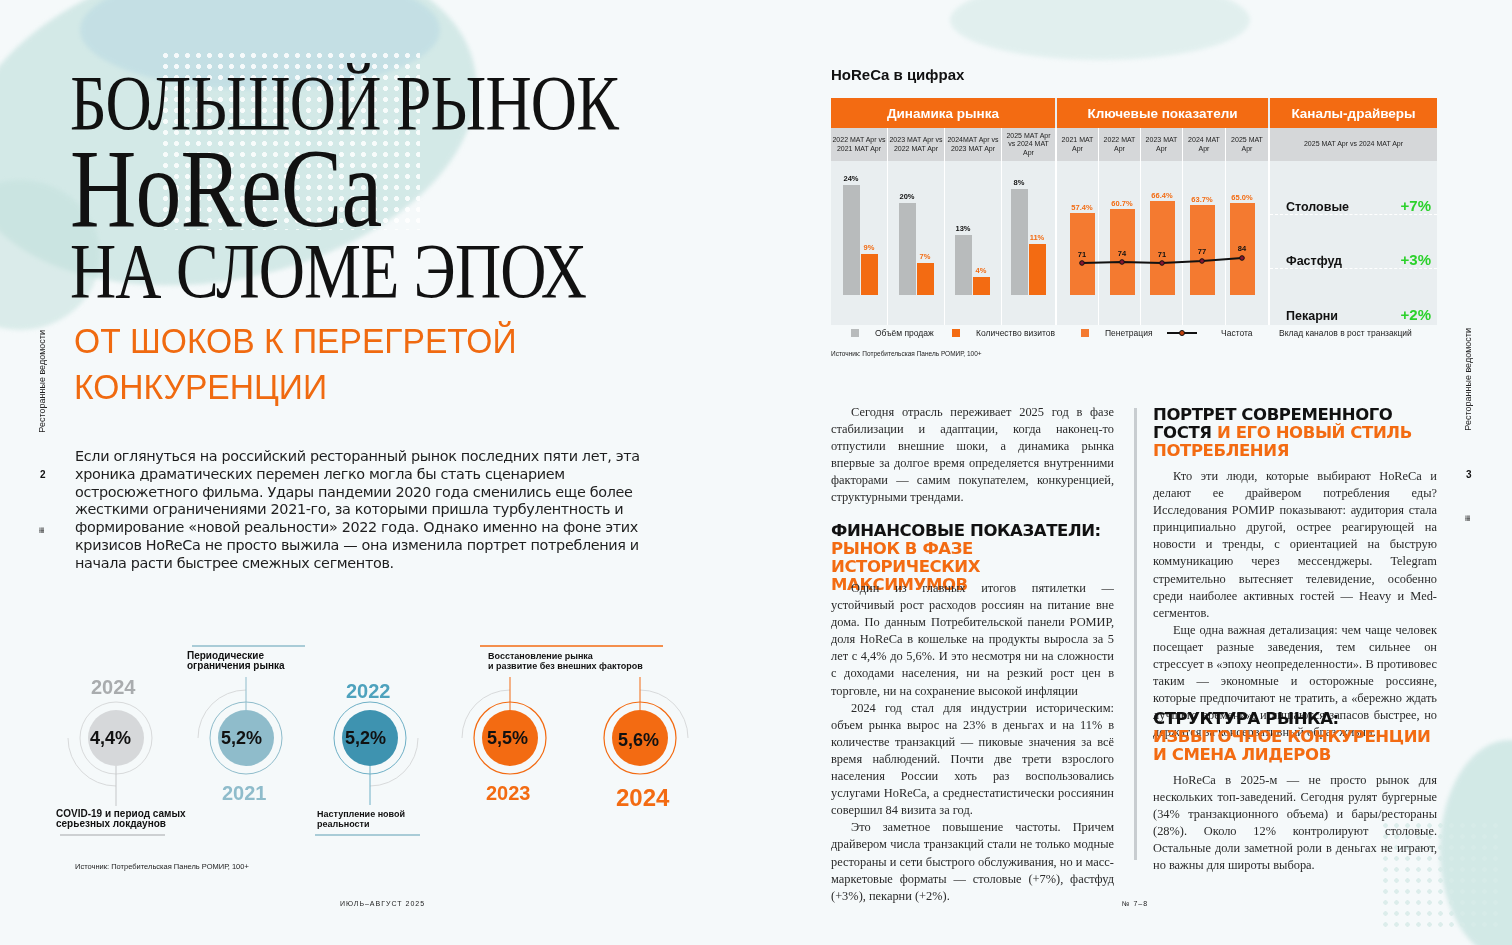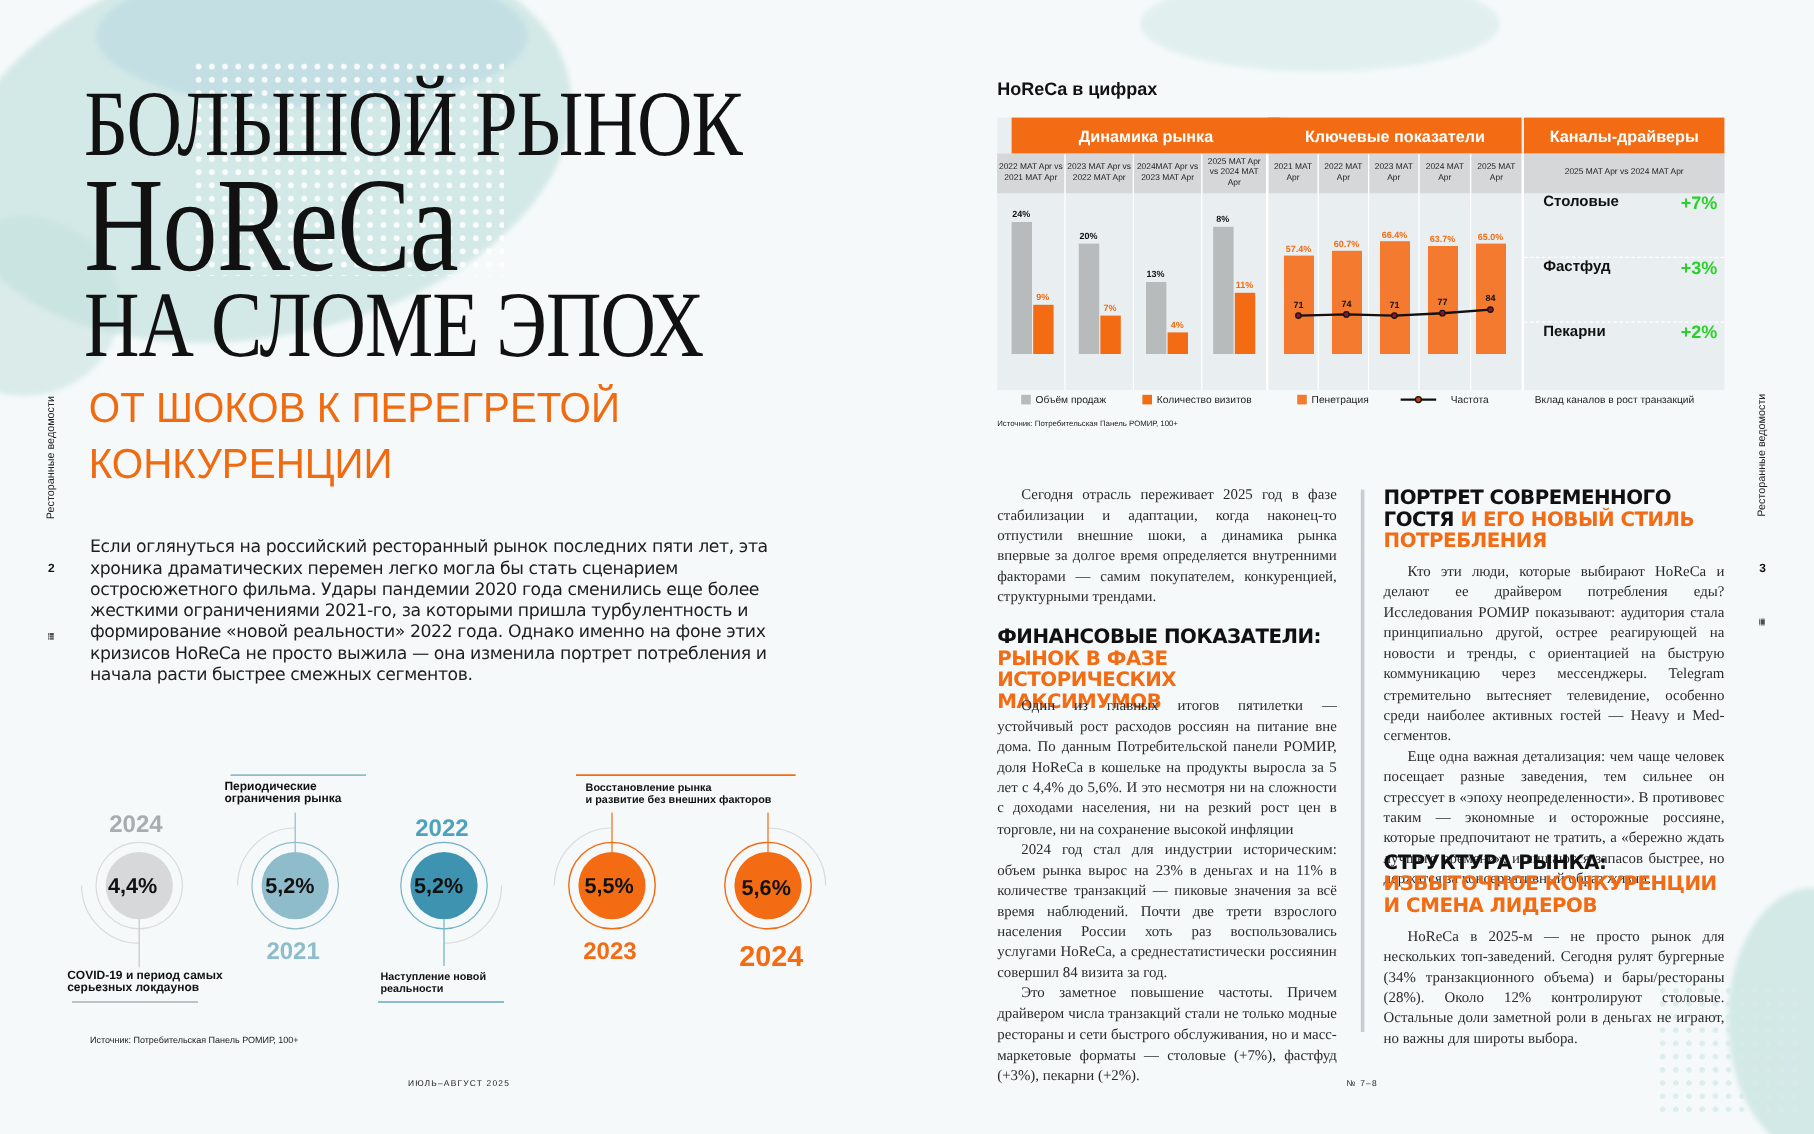--- a/index.html
+++ b/index.html
@@ -33,25 +33,25 @@
 .tl-source{position:absolute;left:75px;top:862px;font-size:7.5px;color:#222}
 .folio{position:absolute;top:900px;font-size:7px;letter-spacing:1px;color:#222}
 
 .rc-title{position:absolute;left:831px;top:66px;font-size:15px;font-weight:bold}
 .chart{position:absolute;left:831px;top:98px;width:606px;height:227px;background:#e9eef0}
 .hdr{position:absolute;top:0;height:30px;background:#f36b12;color:#fff;font-weight:bold;font-size:13.5px;display:flex;align-items:center;justify-content:center}
 .sub-hdr{position:absolute;top:30px;height:33px;background:#d5d7d9;font-size:7px;color:#222;display:flex;text-align:center;align-items:center;justify-content:center;line-height:8.5px}
 .vline{position:absolute;top:30px;width:1px;height:197px;background:#fff}
 .bar{position:absolute}
 .bval{position:absolute;font-size:7.5px;font-weight:bold;text-align:center;width:30px}
-.drv-row{position:absolute;left:439px;width:167px;height:54px;display:flex;align-items:flex-start;justify-content:space-between;padding:0 6px 0 16px;border-bottom:1px dashed #fff}
+.drv-row{position:absolute;left:439px;width:167px;height:54px;display:flex;align-items:flex-end;justify-content:space-between;padding:0 6px 0 16px;border-bottom:1px dashed #fff}
 .drv-name{font-size:12.5px;font-weight:bold}
 .drv-val{font-size:15px;font-weight:bold;color:#2bd12b}
 .legend{position:absolute;top:328px;left:831px;width:606px;height:14px;font-size:8.5px;color:#222}
-.lg{position:absolute;display:flex;align-items:center;gap:4px}
+.lg{position:absolute;display:flex;align-items:center;gap:16px}
 .sw{width:8px;height:8px;display:inline-block}
 .rc-source{position:absolute;left:831px;top:350px;font-size:6.5px;color:#222}
 
 .col{position:absolute;font-family:"Liberation Serif","DejaVu Serif",serif;font-size:12.4px;line-height:17.1px;color:#2a2a2a;text-align:justify}
 .col p{text-indent:20px}
 .c1{left:831px;top:404px;width:283px}
 .c2{left:1153px;top:468px;width:284px}
 .c3{left:831px;top:580px;width:283px}
 .c4{left:1153px;top:772px;width:284px}
 .hd{position:absolute;font-size:16.5px;font-weight:bold;line-height:18px;font-family:"DejaVu Sans","Liberation Sans",sans-serif;letter-spacing:-.4px}
@@ -157,21 +157,21 @@
 
   <div style="position:absolute;left:616px;top:784px;font-size:24px;font-weight:bold;color:#f36b12">2024</div>
   <div style="position:absolute;left:618px;top:730px;font-size:18px;font-weight:bold">5,6%</div>
 
   <div class="tl-source">Источник: Потребительская Панель РОМИР, 100+</div>
   <div class="folio" style="left:340px">ИЮЛЬ–АВГУСТ 2025</div>
   <div class="folio" style="left:1122px">№ 7–8</div>
 
   <div class="rc-title">HoReCa в цифрах</div>
   <div class="chart">
-    <div class="hdr" style="left:12px;width:224px">Динамика рынка</div>
+    <div class="hdr" style="left:0;width:224px">Динамика рынка</div>
     <div class="hdr" style="left:226px;width:211px">Ключевые показатели</div>
     <div class="hdr" style="left:439px;width:167px">Каналы-драйверы</div>
 
     <div class="sub-hdr" style="left:0;width:56px">2022 MAT Apr vs 2021 MAT Apr</div>
     <div class="sub-hdr" style="left:57px;width:56px">2023 MAT Apr vs 2022 MAT Apr</div>
     <div class="sub-hdr" style="left:114px;width:56px">2024MAT Apr vs 2023 MAT Apr</div>
     <div class="sub-hdr" style="left:171px;width:53px">2025 MAT Apr vs 2024 MAT Apr</div>
     <div class="sub-hdr" style="left:226px;width:41px">2021 MAT Apr</div>
     <div class="sub-hdr" style="left:268px;width:41px">2022 MAT Apr</div>
     <div class="sub-hdr" style="left:310px;width:41px">2023 MAT Apr</div>

